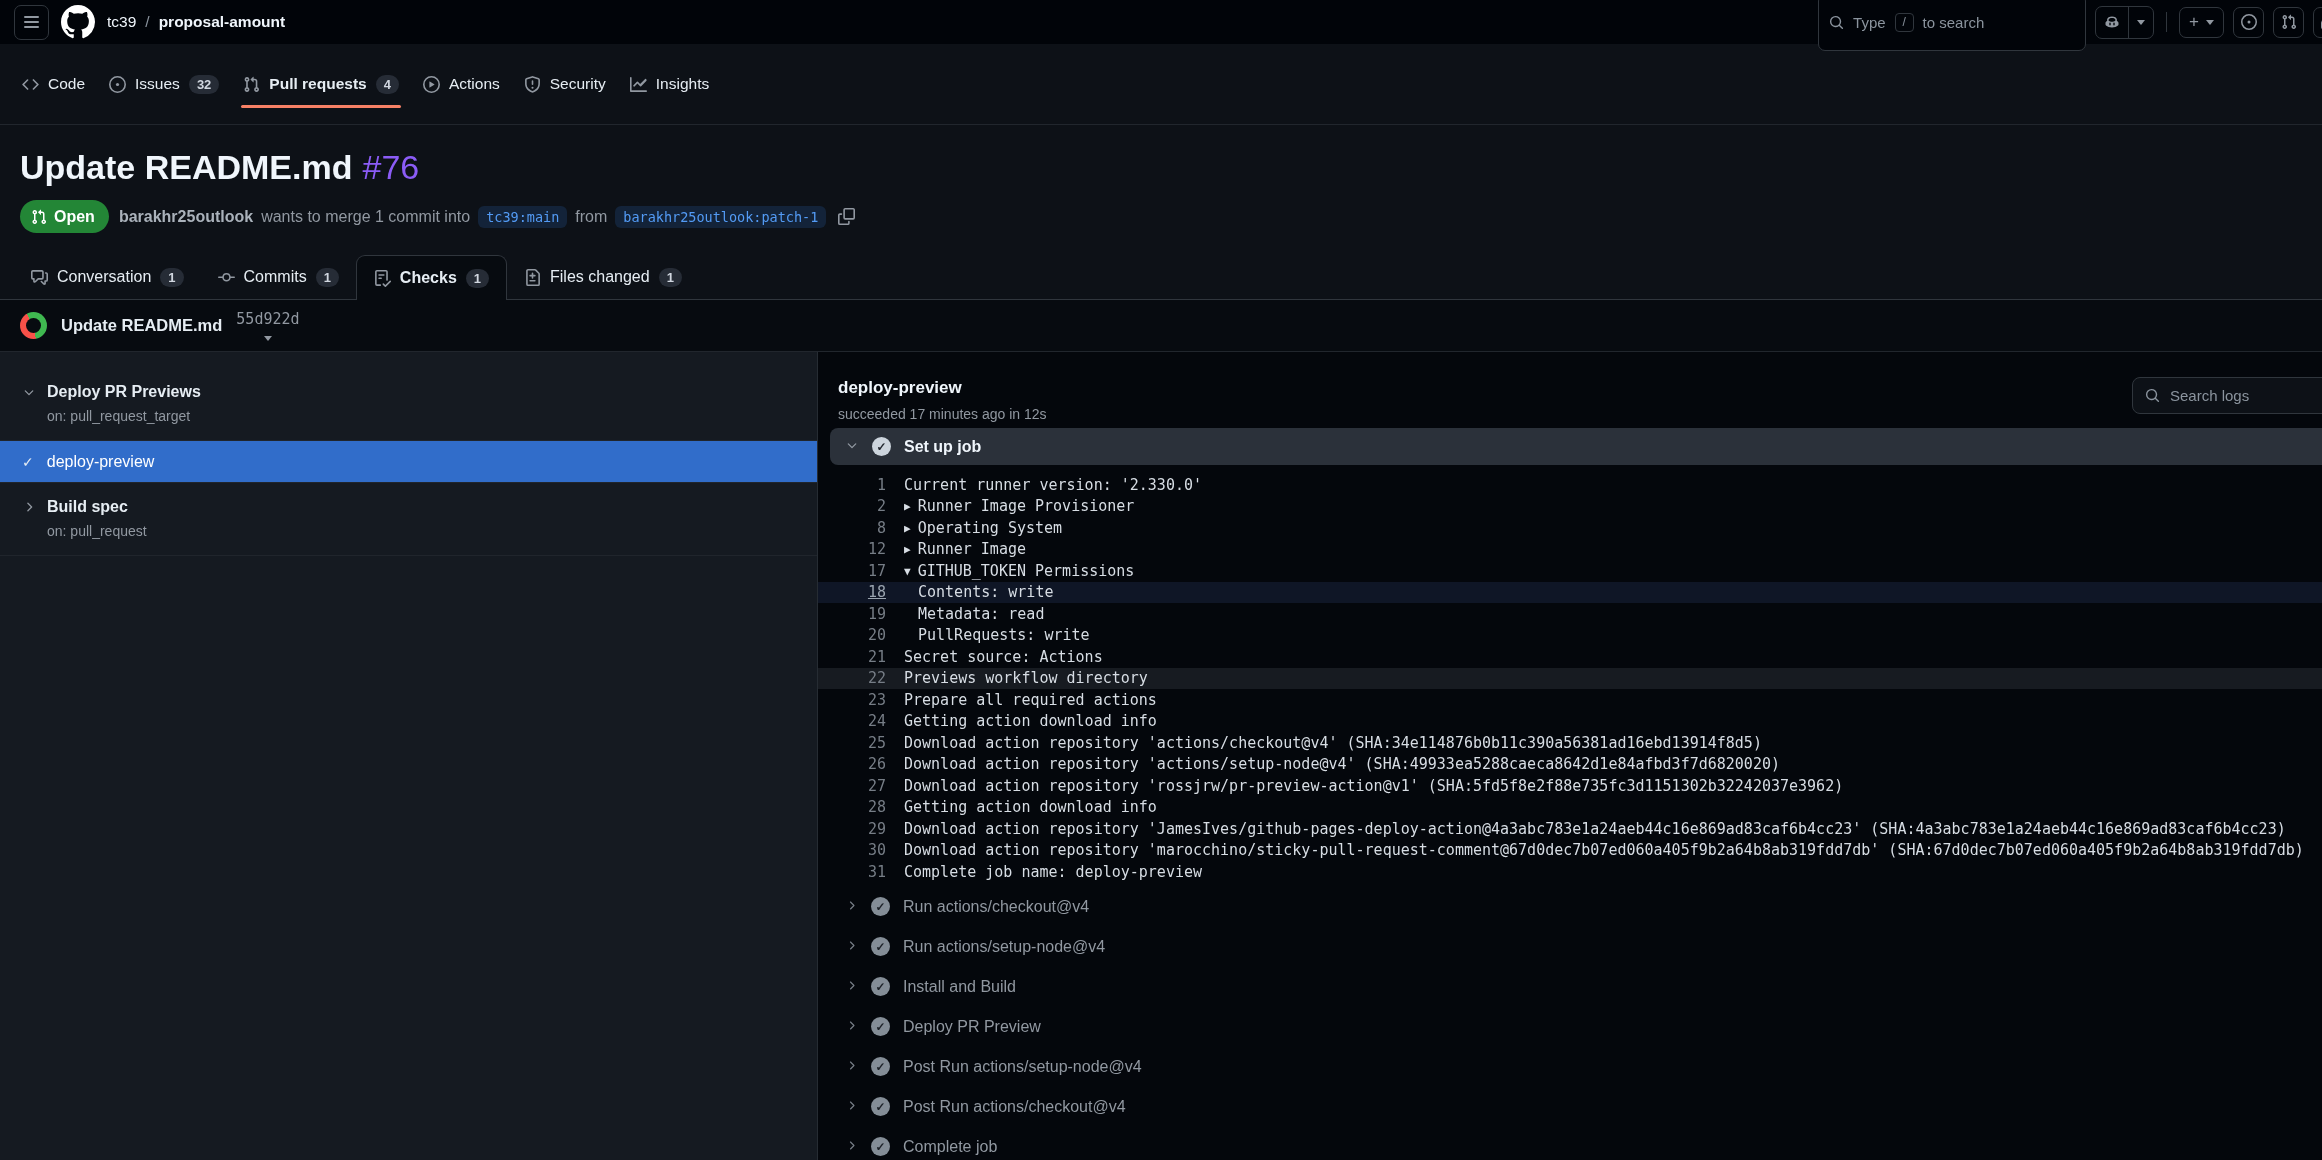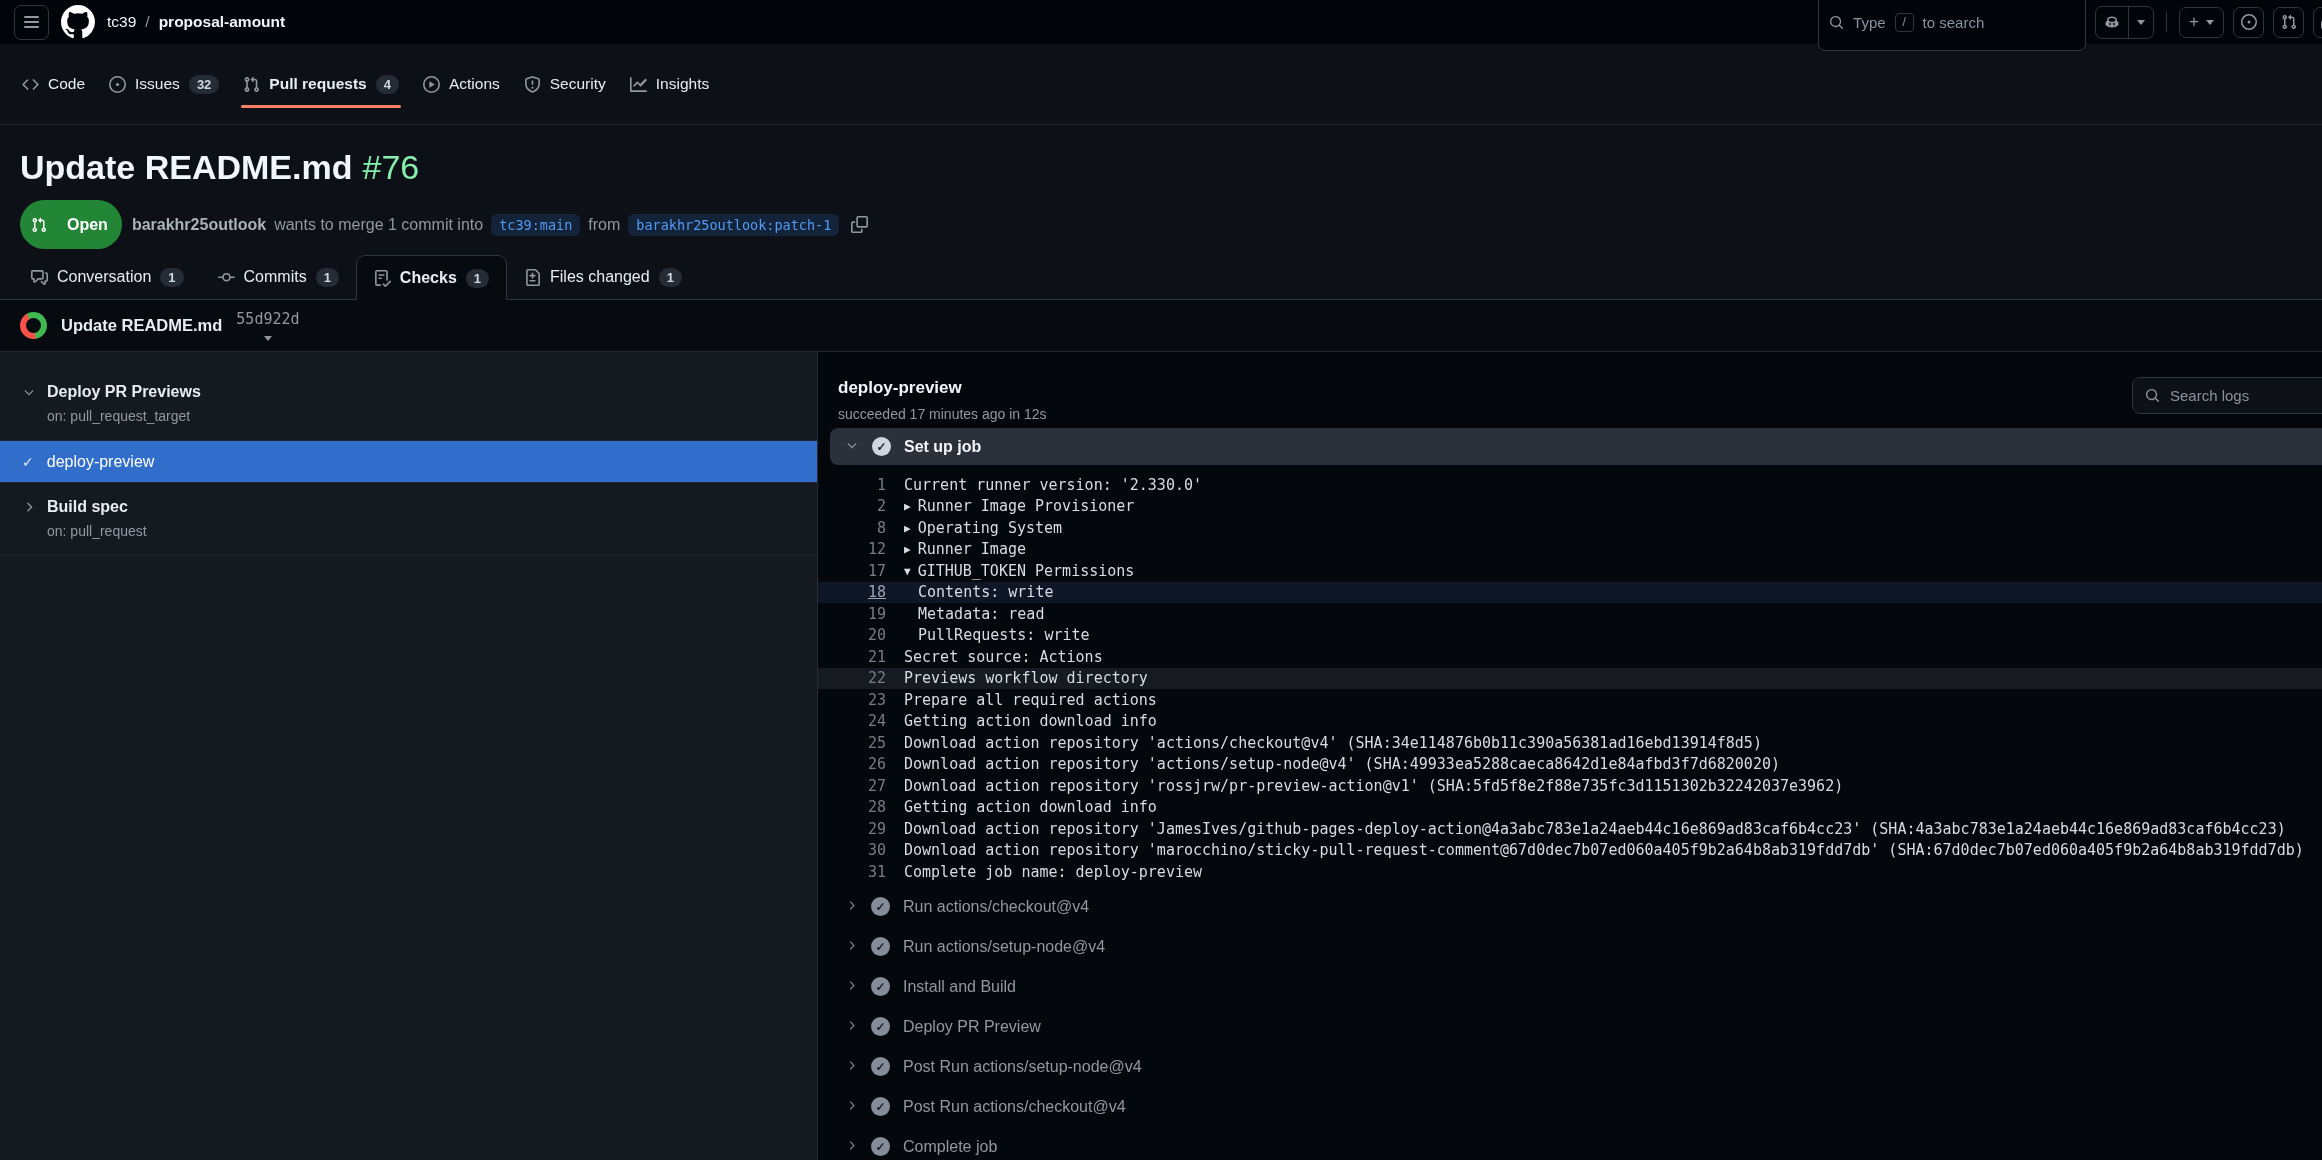--- a/index.html
+++ b/index.html
@@ -38,24 +38,24 @@
   .repo-nav{height:48px;background:#0d1117;display:flex;align-items:stretch;padding:16px 10px;border-bottom:1px solid #21262d;}
   .nav-item{display:flex;align-items:center;gap:9px;padding:0 12px;font-size:15.5px;color:#e6edf3;position:relative;cursor:pointer;}
   .nav-item svg{width:17px;height:17px;fill:#9198a1;}
   .nav-item.active{font-weight:700;}
   .nav-item.active::after{content:"";position:absolute;left:10px;right:10px;bottom:0;height:3px;background:var(--accent-orange,#f78166);border-radius:3px;}
   .counter{background:#262c36;color:#d1d7e0;font-size:13px;line-height:19px;padding:0 8px;border-radius:10px;font-weight:600;}
 
   
   .pr-head{height:130px;padding:20px 20px 0;box-sizing:border-box;}
   .pr-title{font-size:34px;font-weight:600;margin:0;line-height:44px;color:#f0f6fc;}
-  .pr-title .num{color:#86efac;font-weight:300;margin-left:10px;}
+  .pr-title .num{color:#8b5cf6;font-weight:300;margin-left:10px;}
   .pr-meta{margin-top:11px;display:flex;align-items:center;gap:10px;}
-  .open-pill{background:var(--open-green,#238636);color:#fff;border-radius:999px;height:49px;padding:0 14px 0 11px;
-    display:flex;align-items:center;gap:20px;font-weight:600;font-size:16px;}
+  .open-pill{background:var(--open-green,#238636);color:#fff;border-radius:999px;height:33px;padding:0 14px 0 11px;
+    display:flex;align-items:center;gap:7px;font-weight:600;font-size:16px;}
   .open-pill svg{width:16px;height:16px;fill:#ffffff;}
   .pr-desc{color:#9198a1;font-size:16px;display:flex;align-items:center;gap:8px;}
   .pr-desc .author{font-weight:700;color:#aab2bb;}
   .branch-label{font-family:"DejaVu Sans Mono",monospace;font-size:13.5px;color:#539bf5;background:rgba(56,139,253,0.15);
     padding:3px 8px;border-radius:6px;cursor:pointer;}
   .copy-btn{display:flex;align-items:center;margin-left:4px;cursor:pointer;}
   .copy-btn svg{width:17px;height:17px;fill:#9198a1;}
 
   
   .pr-tabs{height:44px;display:flex;align-items:stretch;padding-left:14px;border-bottom:1px solid #30363d;text-align:right;}

